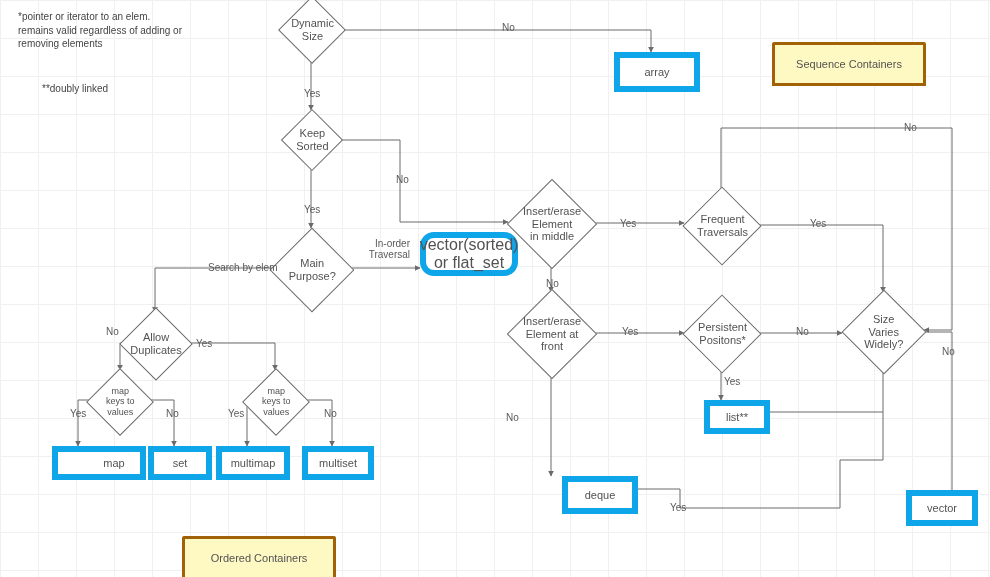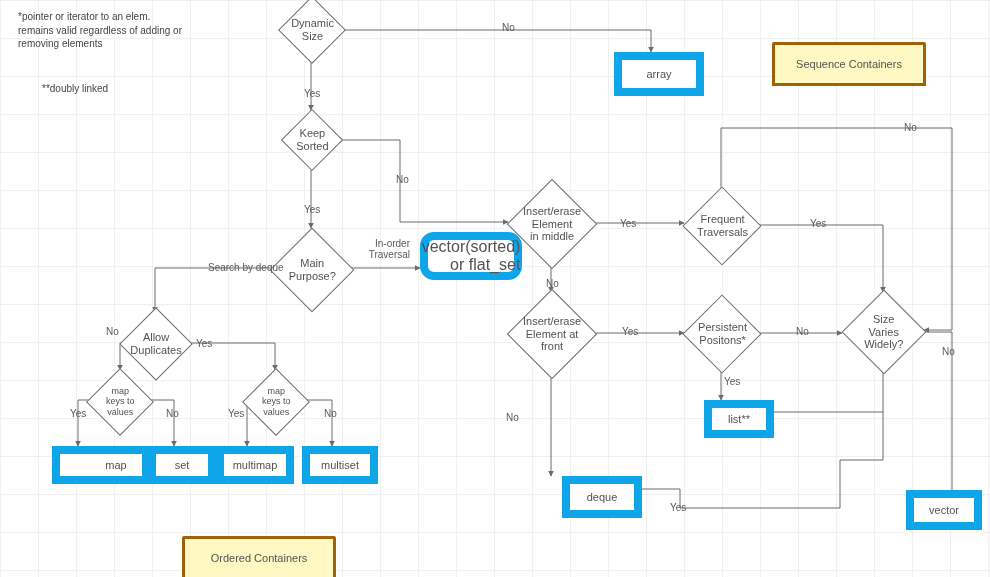--- a/index.html
+++ b/index.html
@@ -21,22 +21,22 @@
   }
   svg{position:absolute;inset:0;z-index:1;}
   .node{position:absolute;z-index:2;text-align:center;font-size:11px;line-height:1.15;color:#525252;}
   .diamond{
     display:flex;align-items:center;justify-content:center;
     transform:rotate(45deg);
     border:1px solid #6a6a6a;background:#fff;
   }
   .diamond>span{transform:rotate(-45deg);display:block;padding:0 4px;}
   .rect{
-    border:8px solid #0ea5e9;background:#fff;
-    display:flex;align-items:center;justify-content:center;text-align:right;
+    border:6px solid #0ea5e9;background:#fff;
+    display:flex;align-items:center;justify-content:center;
   }
   .banner{
     border:3px solid #a16207;background:#fef9c3;
     border-radius:2px 2px 0 0;
     position:relative;
     display:flex;align-items:center;justify-content:center;
   }
   .banner::after{
     content:"";position:absolute;left:-1px;right:-1px;bottom:-1px;height:8px;
     border-bottom:1px solid #f2a33a;
@@ -100,21 +100,21 @@
 <div class="node rect" style="left:302px;top:446px;width:60px;height:22px;">multiset</div>
 <div class="node rect" style="left:522px;top:476px;width:64px;height:26px;margin-left:40px;">deque</div>
 <div class="node rect" style="left:704px;top:400px;width:54px;height:22px;">list**</div>
 <div class="node rect" style="left:906px;top:490px;width:60px;height:24px;">vector</div>
 
 <div class="edge-lbl" style="left:502px;top:22px;">No</div>
 <div class="edge-lbl" style="left:304px;top:88px;">Yes</div>
 <div class="edge-lbl" style="left:396px;top:174px;">No</div>
 <div class="edge-lbl" style="left:304px;top:204px;">Yes</div>
 <div class="edge-lbl" style="left:360px;top:238px;width:50px;text-align:right;line-height:1.1;">In-order<br>Traversal</div>
-<div class="edge-lbl" style="left:208px;top:262px;">Search by deque</div>
+<div class="edge-lbl" style="left:208px;top:262px;">Search by elem</div>
 <div class="edge-lbl" style="left:106px;top:326px;">No</div>
 <div class="edge-lbl" style="left:196px;top:338px;">Yes</div>
 <div class="edge-lbl" style="left:70px;top:408px;">Yes</div>
 <div class="edge-lbl" style="left:166px;top:408px;">No</div>
 <div class="edge-lbl" style="left:228px;top:408px;">Yes</div>
 <div class="edge-lbl" style="left:324px;top:408px;">No</div>
 <div class="edge-lbl" style="left:620px;top:218px;">Yes</div>
 <div class="edge-lbl" style="left:546px;top:278px;">No</div>
 <div class="edge-lbl" style="left:622px;top:326px;">Yes</div>
 <div class="edge-lbl" style="left:506px;top:412px;">No</div>

